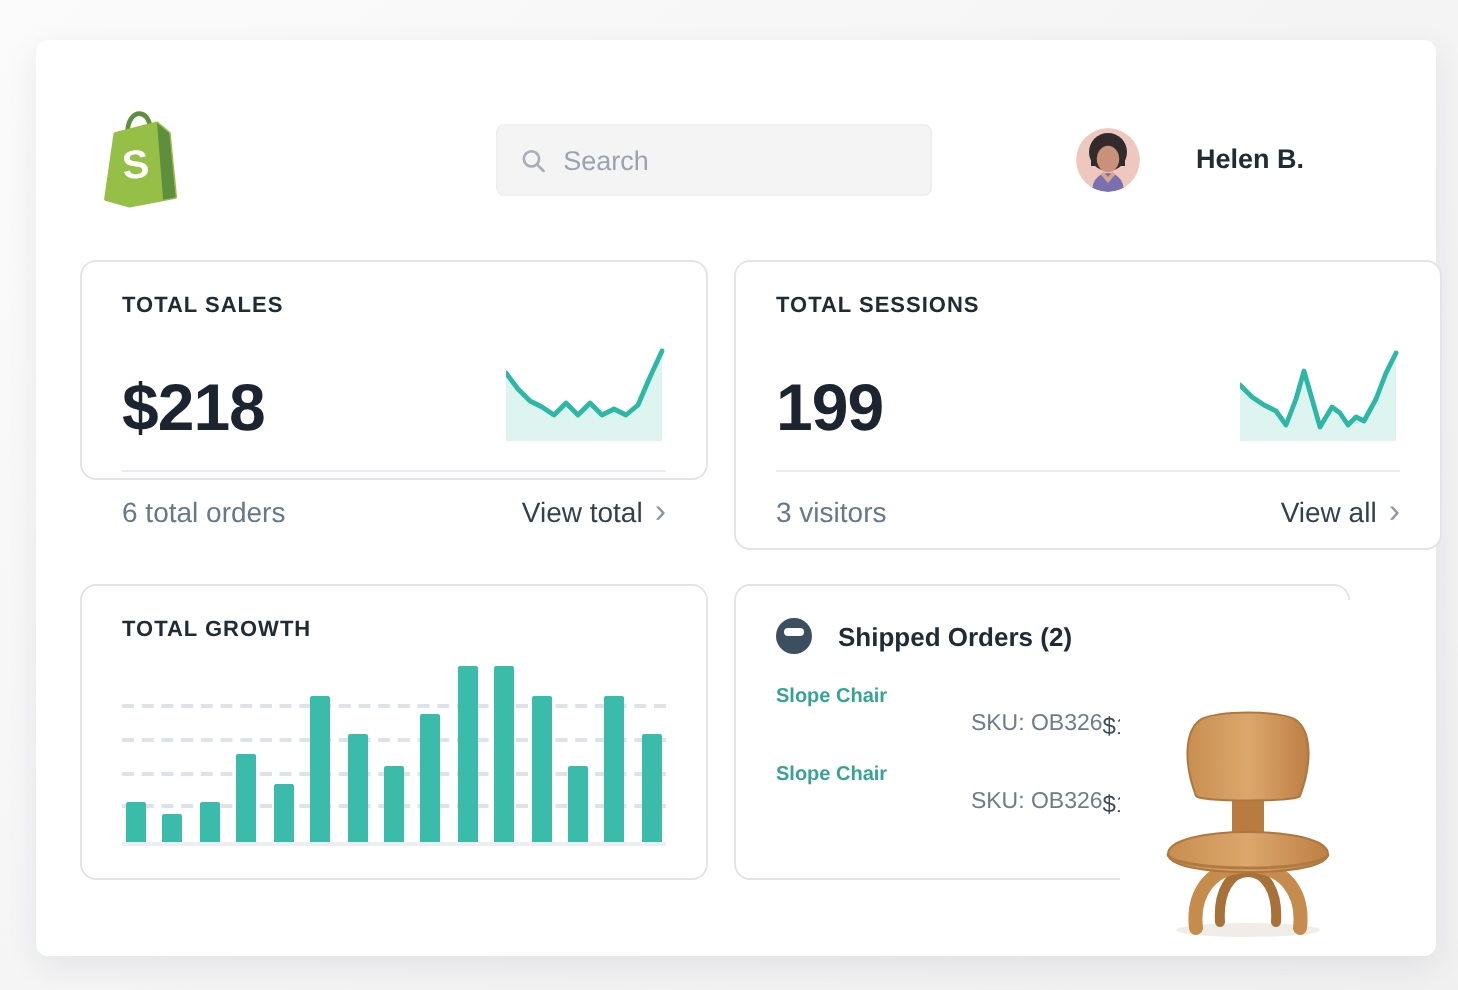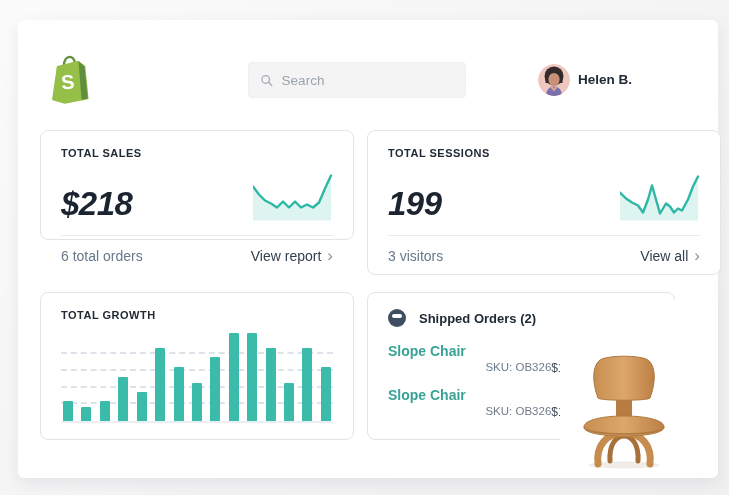--- a/index.html
+++ b/index.html
@@ -24,40 +24,40 @@
   .search {
     position:absolute; left:230px; top:42px; width:218px; height:36px;
     background:#f4f4f4; border:1px solid #efefef; border-radius:4px;
     display:flex; align-items:center; padding:12px 12px; gap:9px; cursor:text;
   }
   .search input {
     border:none; outline:none; background:transparent; width:100%;
     font-family:"Liberation Sans",sans-serif; font-size:13.5px; color:#3c4653;
   }
   .search input::placeholder { color:#9aa3ae; }
-  .user { position:absolute; left:520px; top:44px; display:flex; align-items:center; gap:8px; }
+  .user { position:absolute; left:520px; top:44px; display:flex; align-items:center; gap:28px; }
   .avatar { width:32px; height:32px; border-radius:50%; overflow:hidden; flex:0 0 auto; cursor:pointer; }
   .user-name { font-size:13.5px; font-weight:700; color:#212b36; line-height:1.25; }
   .user-store { font-size:13px; color:#6b7c93; line-height:1.25; }
 
   
   .card {
     position:absolute; background:#fff; border:1px solid #e1e5e9; border-radius:8px;
     padding:16px 20px; display:flex; flex-direction:column;
   }
   .card-sales    { left:22px;  top:110px; width:314px; height:110px; }
   .card-sessions { left:349px; top:110px; width:354px; height:145px; }
   .card-growth   { left:22px;  top:272px; width:314px; height:148px; }
   .card-shipped  { left:349px; top:272px; width:308px; height:148px; }
 
   .card-title {
     font-size:11px; font-weight:700; letter-spacing:.5px; color:#212b36;
     text-transform:uppercase;
   }
-  .value-row { display:flex; justify-content:space-between; align-items:flex-end; margin-top:13px;font-style:italic; }
+  .value-row { display:flex; justify-content:space-between; align-items:flex-end; margin-top:13px; }
   .big-value { font-size:33px; font-weight:700; color:#1c2430; letter-spacing:-.5px; line-height:1; padding-bottom:2px; }
   .spark { width:80px; height:50px; display:block; }
   .divider { border-top:1px solid #e9ebee; margin-top:13px; }
   .card-footer { display:flex; justify-content:space-between; align-items:center; margin-top:11px; }
   .subtitle { font-size:14px; color:#66788a; }
   .card-link { display:flex; align-items:center; gap:6px; font-size:14px; color:#32404f; cursor:pointer; text-decoration:none; }
   .chevron { font-size:17px; line-height:1; color:#8a97a5; }
 
   
   .chart { position:relative; flex:1; margin-top:12px; border-bottom:2px solid #eceff2; }
@@ -72,21 +72,21 @@
   .shipped-header { display:flex; align-items:center; gap:13px; }
   .shipped-icon {
     width:18px; height:18px; border-radius:50%; background:#3e4e61; position:relative; flex:0 0 auto;
   }
   .shipped-icon::after {
     content:""; position:absolute; left:4px; top:5px; width:10px; height:4px;
     border-radius:2px; background:#ffffff;
   }
   .shipped-title { font-size:13px; font-weight:700; color:#212b36; }
   .order-items { margin-top:16px; display:flex; flex-direction:column; gap:12px; width:190px; }
-  .order-name { font-size:14px; font-weight:700; color:#38a395; cursor:pointer; }
+  .order-name { font-size:10px; font-weight:700; color:#38a395; cursor:pointer; }
   .order-line { display:flex; justify-content:flex-end; margin-top:2px; }
   .order-sku { font-size:11.5px; color:#6e7b8a; }
   .order-price { font-size:12px; color:#3f4a57; }
 
   .chair-photo {
     position:absolute; left:542px; top:280px; width:140px; height:170px;
     background:#ffffff; z-index:3;
   }
   .chair-photo svg { width:140px; height:170px; display:block; }
 </style>
@@ -139,21 +139,21 @@
         <div class="big-value">$218</div>
         <svg class="spark" id="spark-sales" viewBox="0 0 80 49">
             <path d="M0 14 L6 22 L12 28 L18 31 L24 35 L30 29 L36 35 L42 29 L48 35 L54 32 L60 35 L66 30 L72 16 L78 3 L78 48 L0 48 Z" fill="#def4f0"></path>
             <path d="M0 14 L6 22 L12 28 L18 31 L24 35 L30 29 L36 35 L42 29 L48 35 L54 32 L60 35 L66 30 L72 16 L78 3" fill="none" stroke="#2db7a5" stroke-width="2.4" stroke-linejoin="round" stroke-linecap="round"></path>
           </svg>
       </div>
       <div class="divider"></div>
       <div class="card-footer">
         <span class="subtitle">6 total orders</span>
         <a class="card-link">
-          <span>View report</span>
+          <span>View total</span>
           <span class="chevron">›</span>
         </a>
       </div>
     </div>
 
     <div class="card card-sessions">
       <div class="card-title">TOTAL SESSIONS</div>
       <div class="value-row">
         <div class="big-value">199</div>
         <svg class="spark" id="spark-sessions" viewBox="0 0 80 49">

